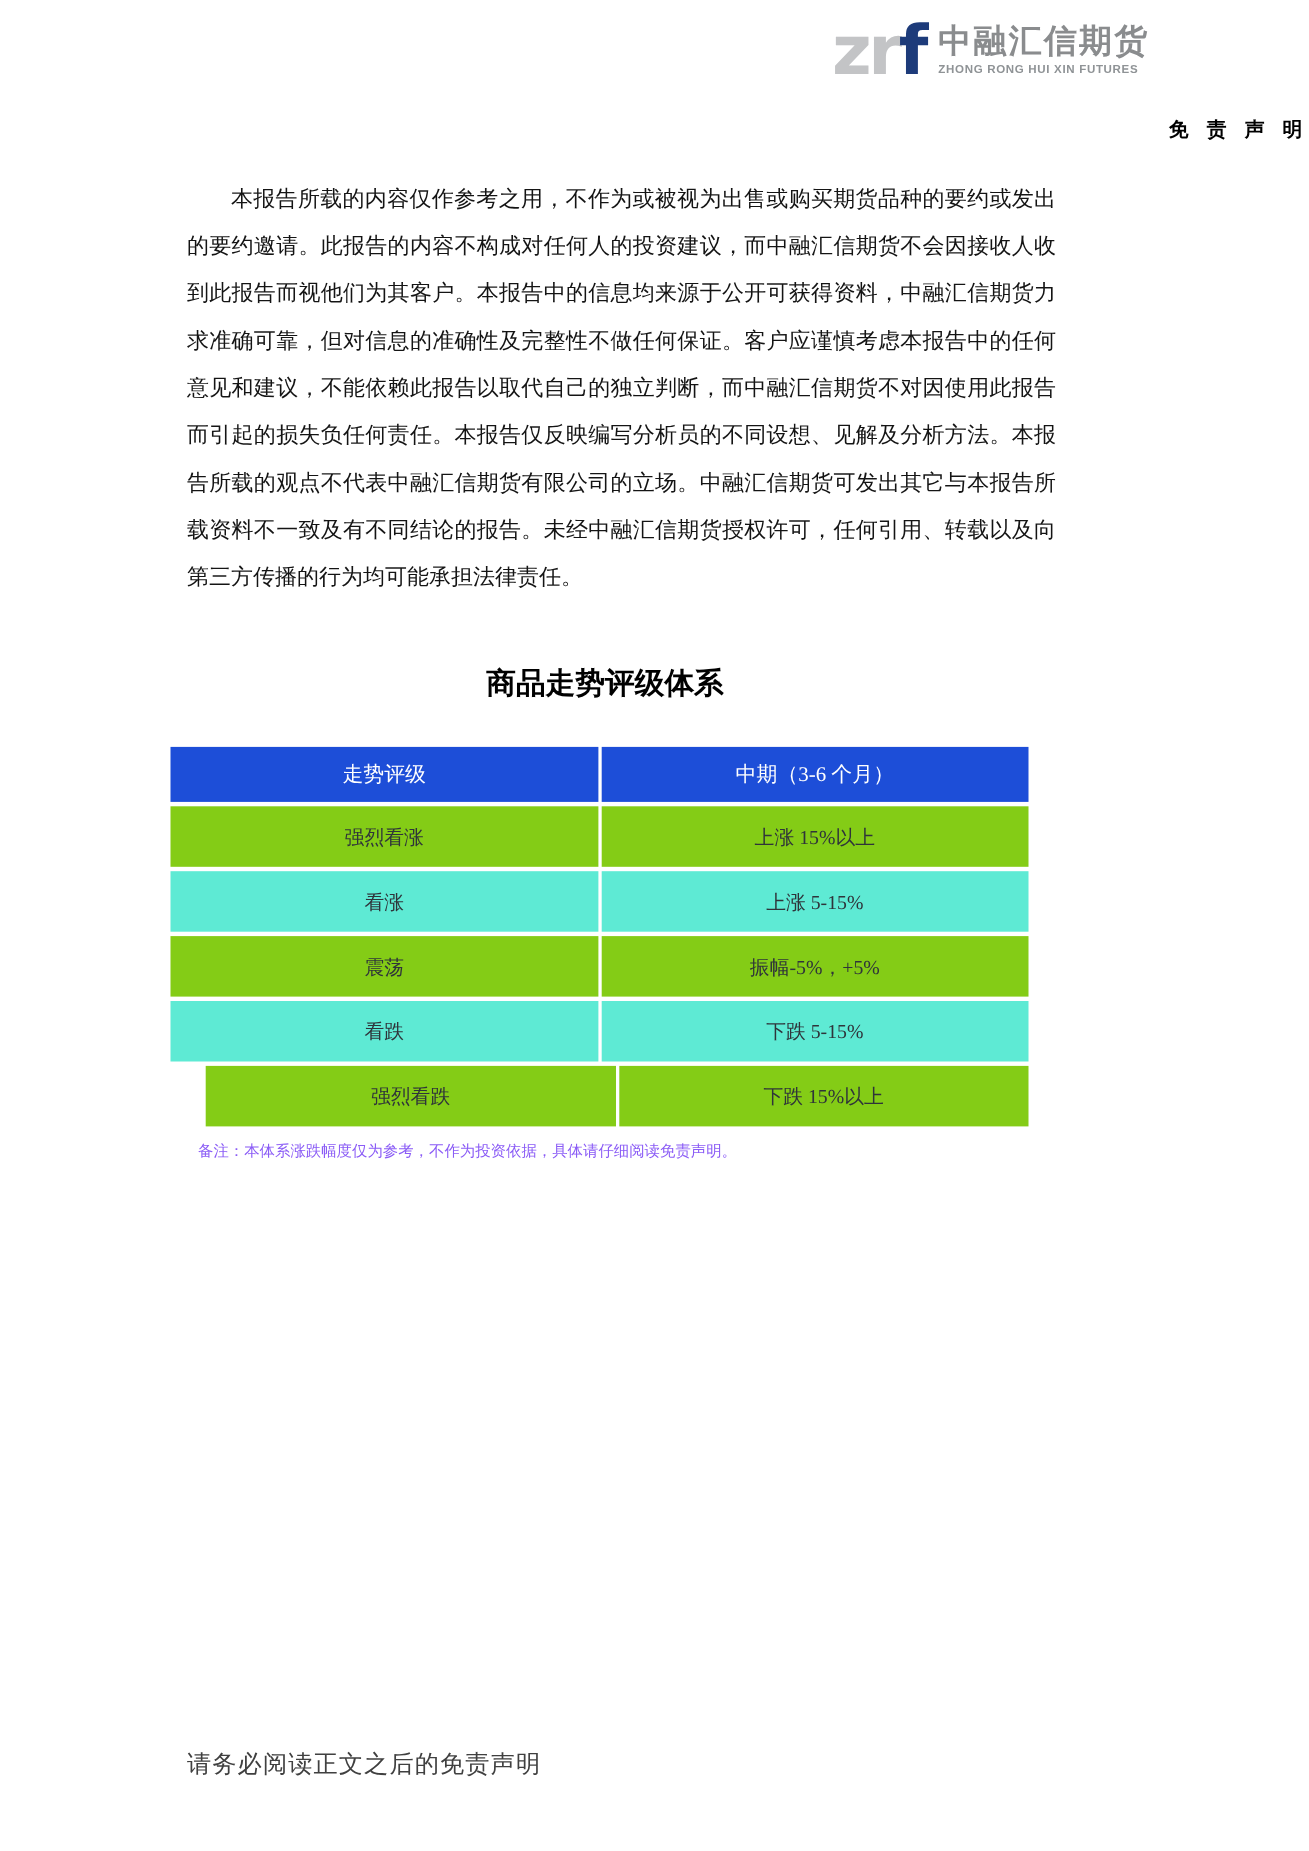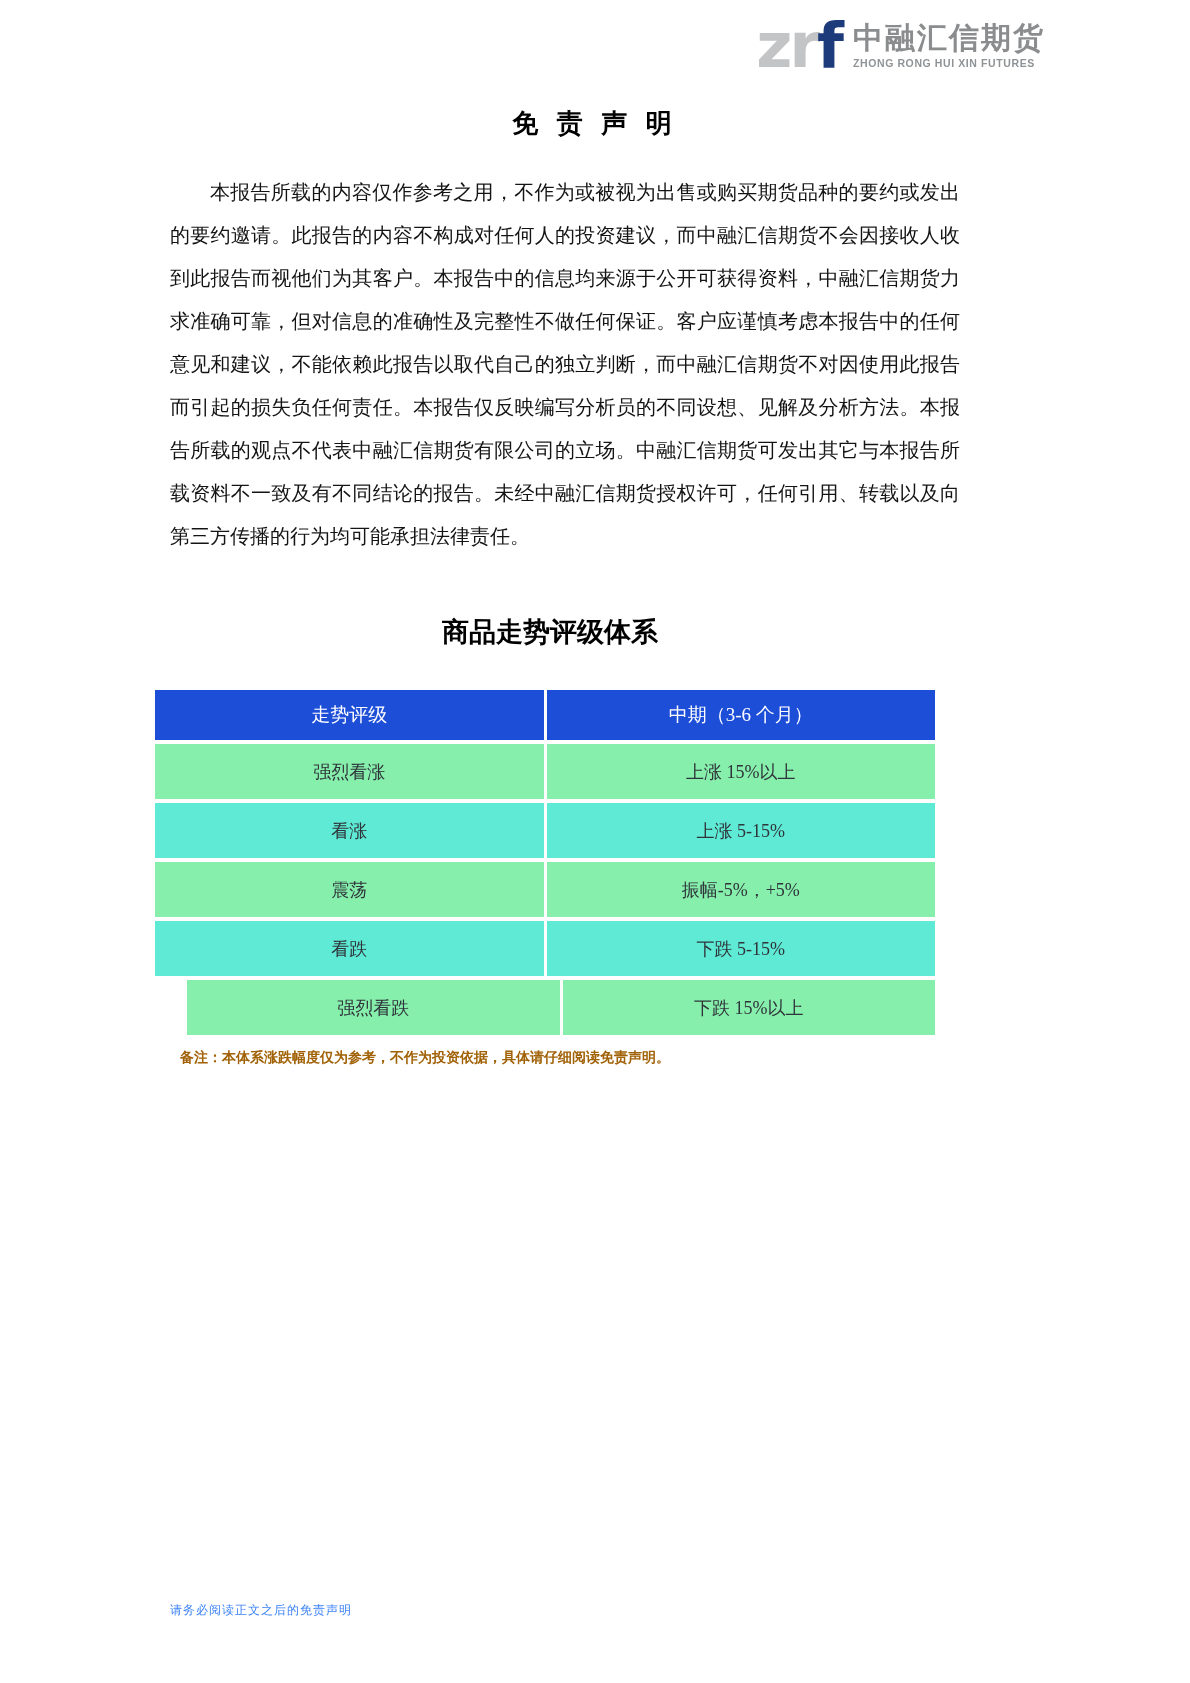--- a/index.html
+++ b/index.html
@@ -48,22 +48,22 @@
     font-weight: bold;
     color: #8f9396;
     letter-spacing: 0.6px;
     margin-top: 3px;
     white-space: nowrap;
   }
 
   
   .doc-title {
     padding-top: 106px;
-    text-align: center;
-    font-size: 26px;
+    text-align: right;
+    font-size: 18px;
     font-weight: bold;
     color: #000000;
     letter-spacing: 6px;
   }
 
   
   .disclaimer {
     width: 790px;
     margin: 30px 0 0 170px;
     font-size: 20px;
@@ -99,38 +99,38 @@
     justify-content: center;
     font-size: 18px;
     color: #2f343a;
   }
   .t-head .t-cell {
     height: 50px;
     background: #1d4ed8;
     color: #ffffff;
     font-size: 19px;
   }
-  .row-gray .t-cell { background: #86efac; }
+  .row-gray .t-cell { background: #84cc16; }
   .row-blue .t-cell { background: #5eead4; }
 
   .table-note {
     margin: 14px 0 0 180px;
     font-family: "Liberation Sans", sans-serif;
     font-size: 14px;
-    font-weight: bold;
-    color: #a16207;
+    font-weight: normal;
+    color: #8b5cf6;
   }
 
   
   .page-footer {
     position: absolute;
     left: 170px;
     bottom: 64px;
-    font-size: 12px;
-    color: #3b82f6;
+    font-size: 22px;
+    color: #404040;
     letter-spacing: 1px;
   }
 </style>
 </head>
 <body>
 
 <div class="page">
 
   <div class="logo">
     <div class="logo-zrf"><span class="logo-zr">zr</span><span class="logo-f">f</span></div>

